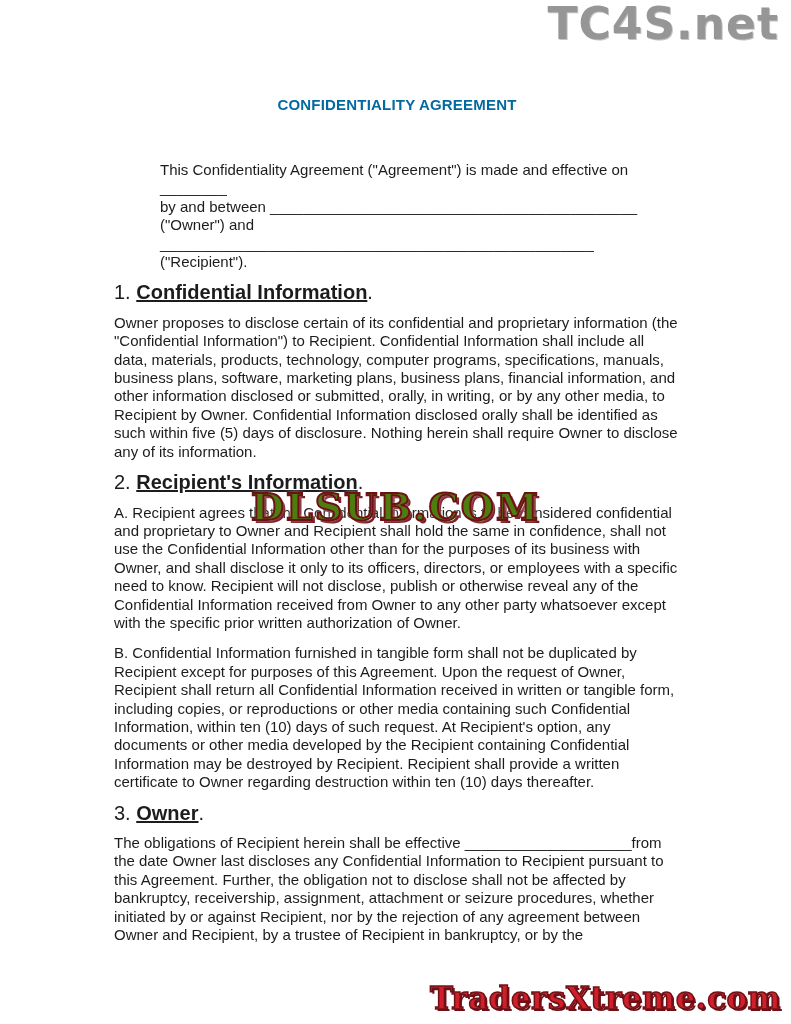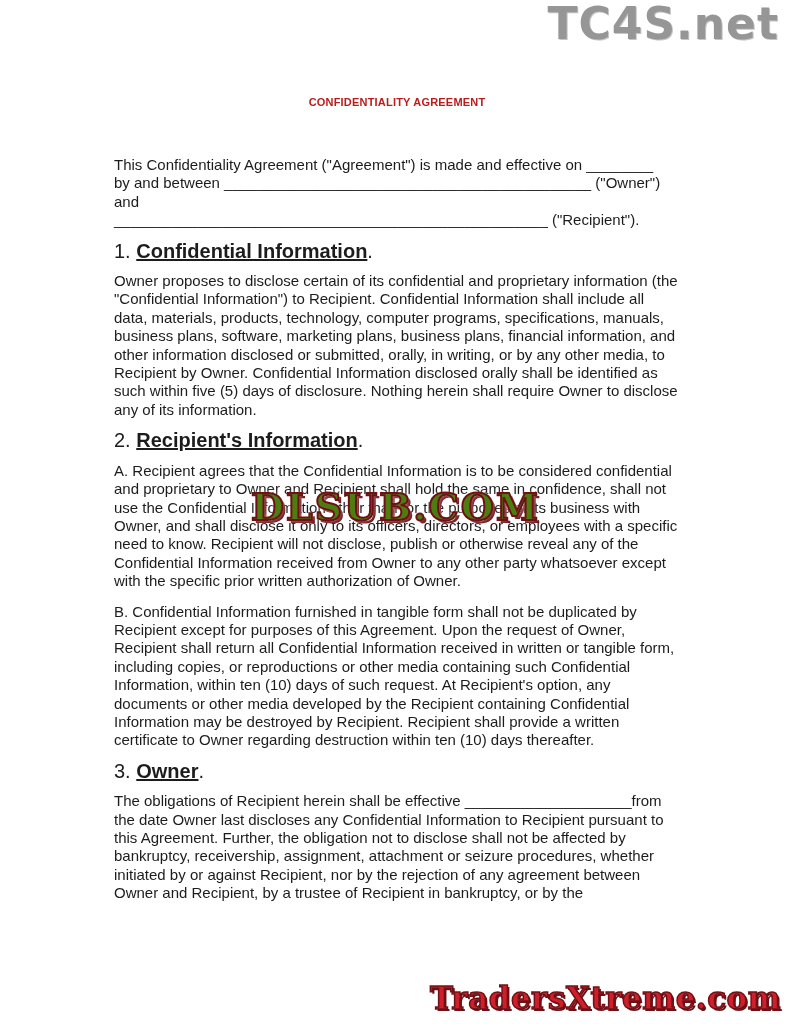--- a/index.html
+++ b/index.html
@@ -7,25 +7,25 @@
   body {
     width: 791px; height: 1024px;
     background: #ffffff;
     position: relative;
     overflow: hidden;
     font-family: "Liberation Sans", "DejaVu Sans", sans-serif;
     color: #1c1c1c;
   }
   .page { position: absolute; left: 114px; top: 96px; width: 566px; }
   .title {
-    font-size: 11px; font-weight: bold; text-align: center;
-    margin: 0 0 48px 0; letter-spacing: 0.2px; color: #b91c1c;
+    font-size: 15px; font-weight: bold; text-align: center;
+    margin: 0 0 48px 0; letter-spacing: 0.2px; color: #0369a1;
   }
   .para { font-size: 15px; line-height: 18.4px; margin: 0 0 12px 0; }
-  .intro { white-space: pre-line; }
+  .intro { white-space: pre-line; margin-left: 46px; }
   .heading { font-size: 20px; }
   .hd { font-weight: bold; text-decoration: underline; }
 
   .wm { position: absolute; pointer-events: none; white-space: nowrap; }
   .wm-top {
     top: -2px; right: 12px;
     font-family: "DejaVu Sans", sans-serif;
     font-weight: bold; font-size: 44px;
     color: #969696; letter-spacing: 1px;
     text-shadow: 1px 1px 0 #c6c6c6;

